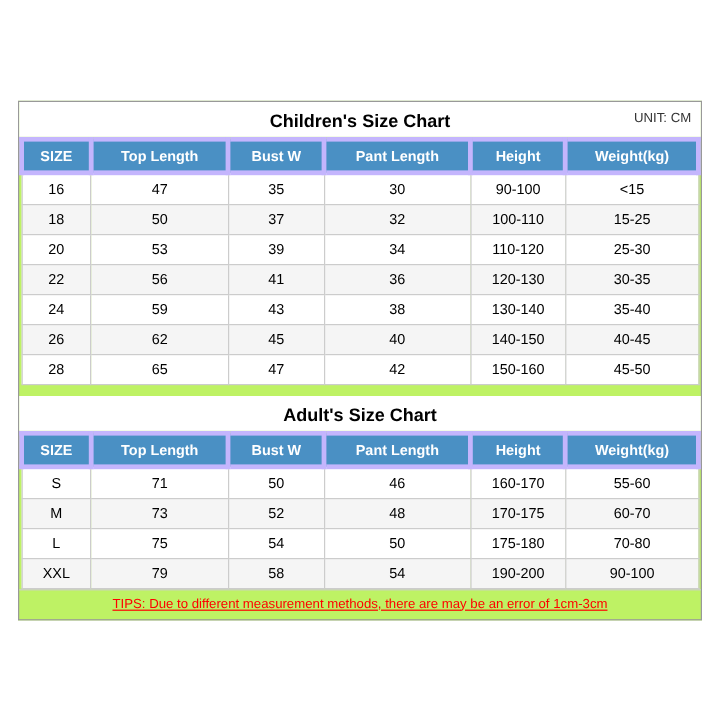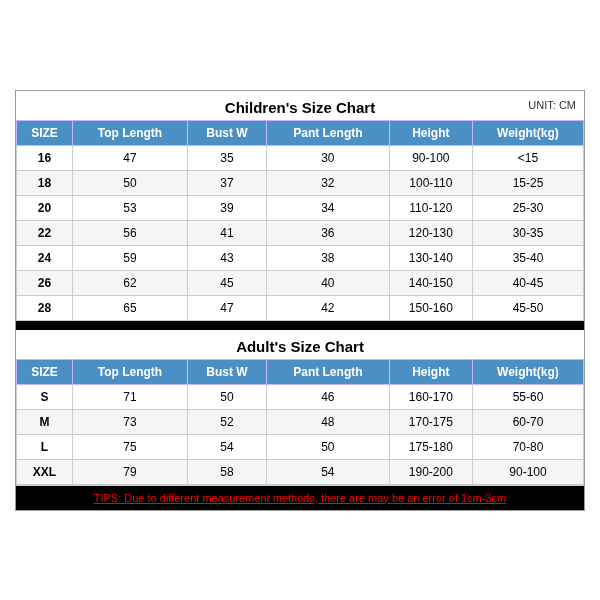--- a/index.html
+++ b/index.html
@@ -9,21 +9,21 @@
       background: #fff;
       font-family: Arial, sans-serif;
       font-size: 13px;
       display: flex;
       align-items: center;
       justify-content: center;
     }
     .container {
       width: 570px;
       border: 1px solid #999;
-      background: #000000;
+      background: #bef264;
     }
     .section-title {
       text-align: center;
       font-weight: bold;
       font-size: 15px;
       padding: 8px 0 4px 0;
       background: #fff;
       position: relative;
     }
     .unit-label {
@@ -38,35 +38,35 @@
     table {
       width: 100%;
       border-collapse: collapse;
     }
     th {
       background: #4a90c4;
       color: #fff;
       font-weight: bold;
       padding: 5px 4px;
       text-align: center;
-      border: 1px solid #c4b5fd;
+      border: 4px solid #c4b5fd;
       font-size: 12px;
     }
     td {
       padding: 5px 4px;
       text-align: center;
       border: 1px solid #ccc;
       font-size: 12px;
       background: #fff;
     }
     tr:nth-child(even) td {
       background: #f5f5f5;
     }
     td:first-child {
-      font-weight: bold;
+      font-weight: normal;
     }
     .tips-row {
       text-align: center;
       padding: 6px 8px;
       font-size: 11px;
       color: red;
       border-top: 1px solid #ccc;
       text-decoration: underline;
     }
   </style>

